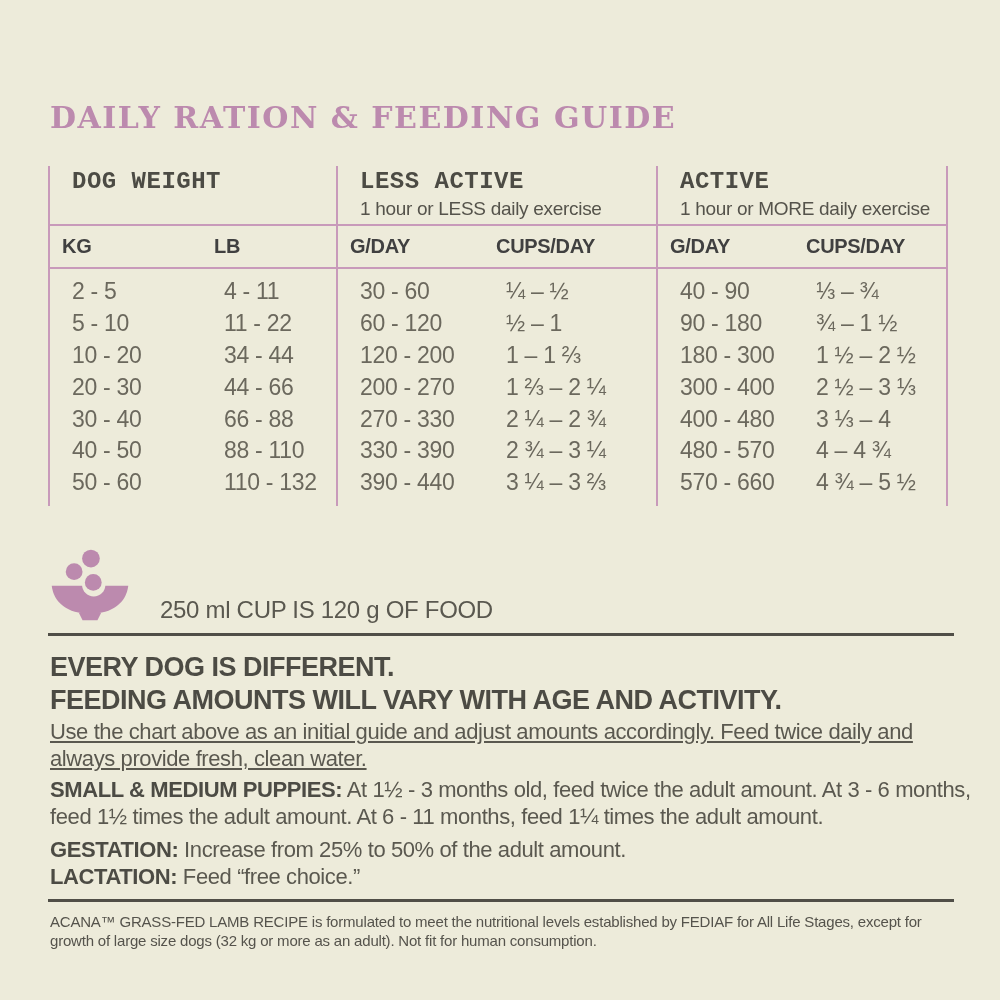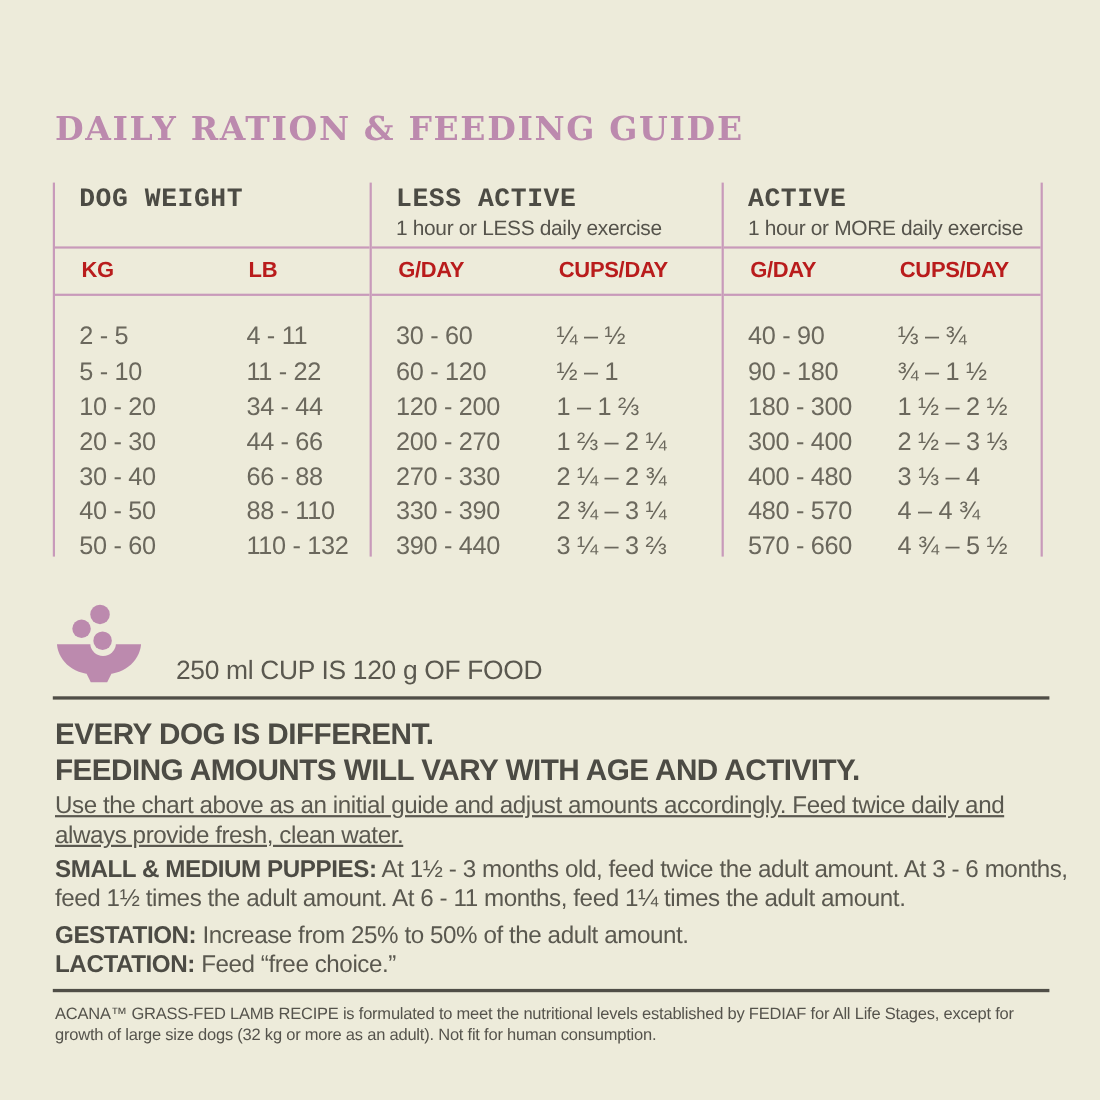--- a/index.html
+++ b/index.html
@@ -37,29 +37,29 @@
     font-family: Liberation Mono, monospace;
     font-weight: bold; font-size: 24px;
     color: #4C4B44; letter-spacing: 0.5px;
   }
   .gsub { font-size: 19px; color: #55534B; letter-spacing: -0.3px; margin-top: 3px; }
   .subhead {
     height: 45px;
     border-top: 2px solid #C89ABA;
     border-bottom: 2px solid #C89ABA;
     display: grid; align-items: center;
-    padding-left: 24px;
-    font-weight: bold; font-size: 20px; color: #b91c1c;
+    padding-left: 12px;
+    font-weight: bold; font-size: 20px; color: #404040;
     letter-spacing: -0.3px;
   }
   .cols2 { display: grid; }
   .g1 .cols2 { grid-template-columns: 152px 1fr; }
   .g2 .cols2 { grid-template-columns: 146px 1fr; }
   .g3 .cols2 { grid-template-columns: 136px 1fr; }
-  .tbody { padding-top: 21px; }
+  .tbody { padding-top: 7px; }
   .trow { height: 31.8px; display: grid; align-items: center; padding-left: 22px; }
   .g1 .trow { grid-template-columns: 152px 1fr; }
   .g2 .trow { grid-template-columns: 146px 1fr; }
   .g3 .trow { grid-template-columns: 136px 1fr; }
   .tcell { font-size: 23px; color: #6B685D; letter-spacing: -0.3px; white-space: nowrap; }
 
   
   .cup-row { position: absolute; left: 48px; top: 502px; height: 86px; display: flex; align-items: flex-end; }
   .bowl-svg { width: 84px; height: 86px; display: block; }
   .cup-text { margin-left: 28px; font-size: 24px; color: #5A584F; letter-spacing: -0.3px; }

